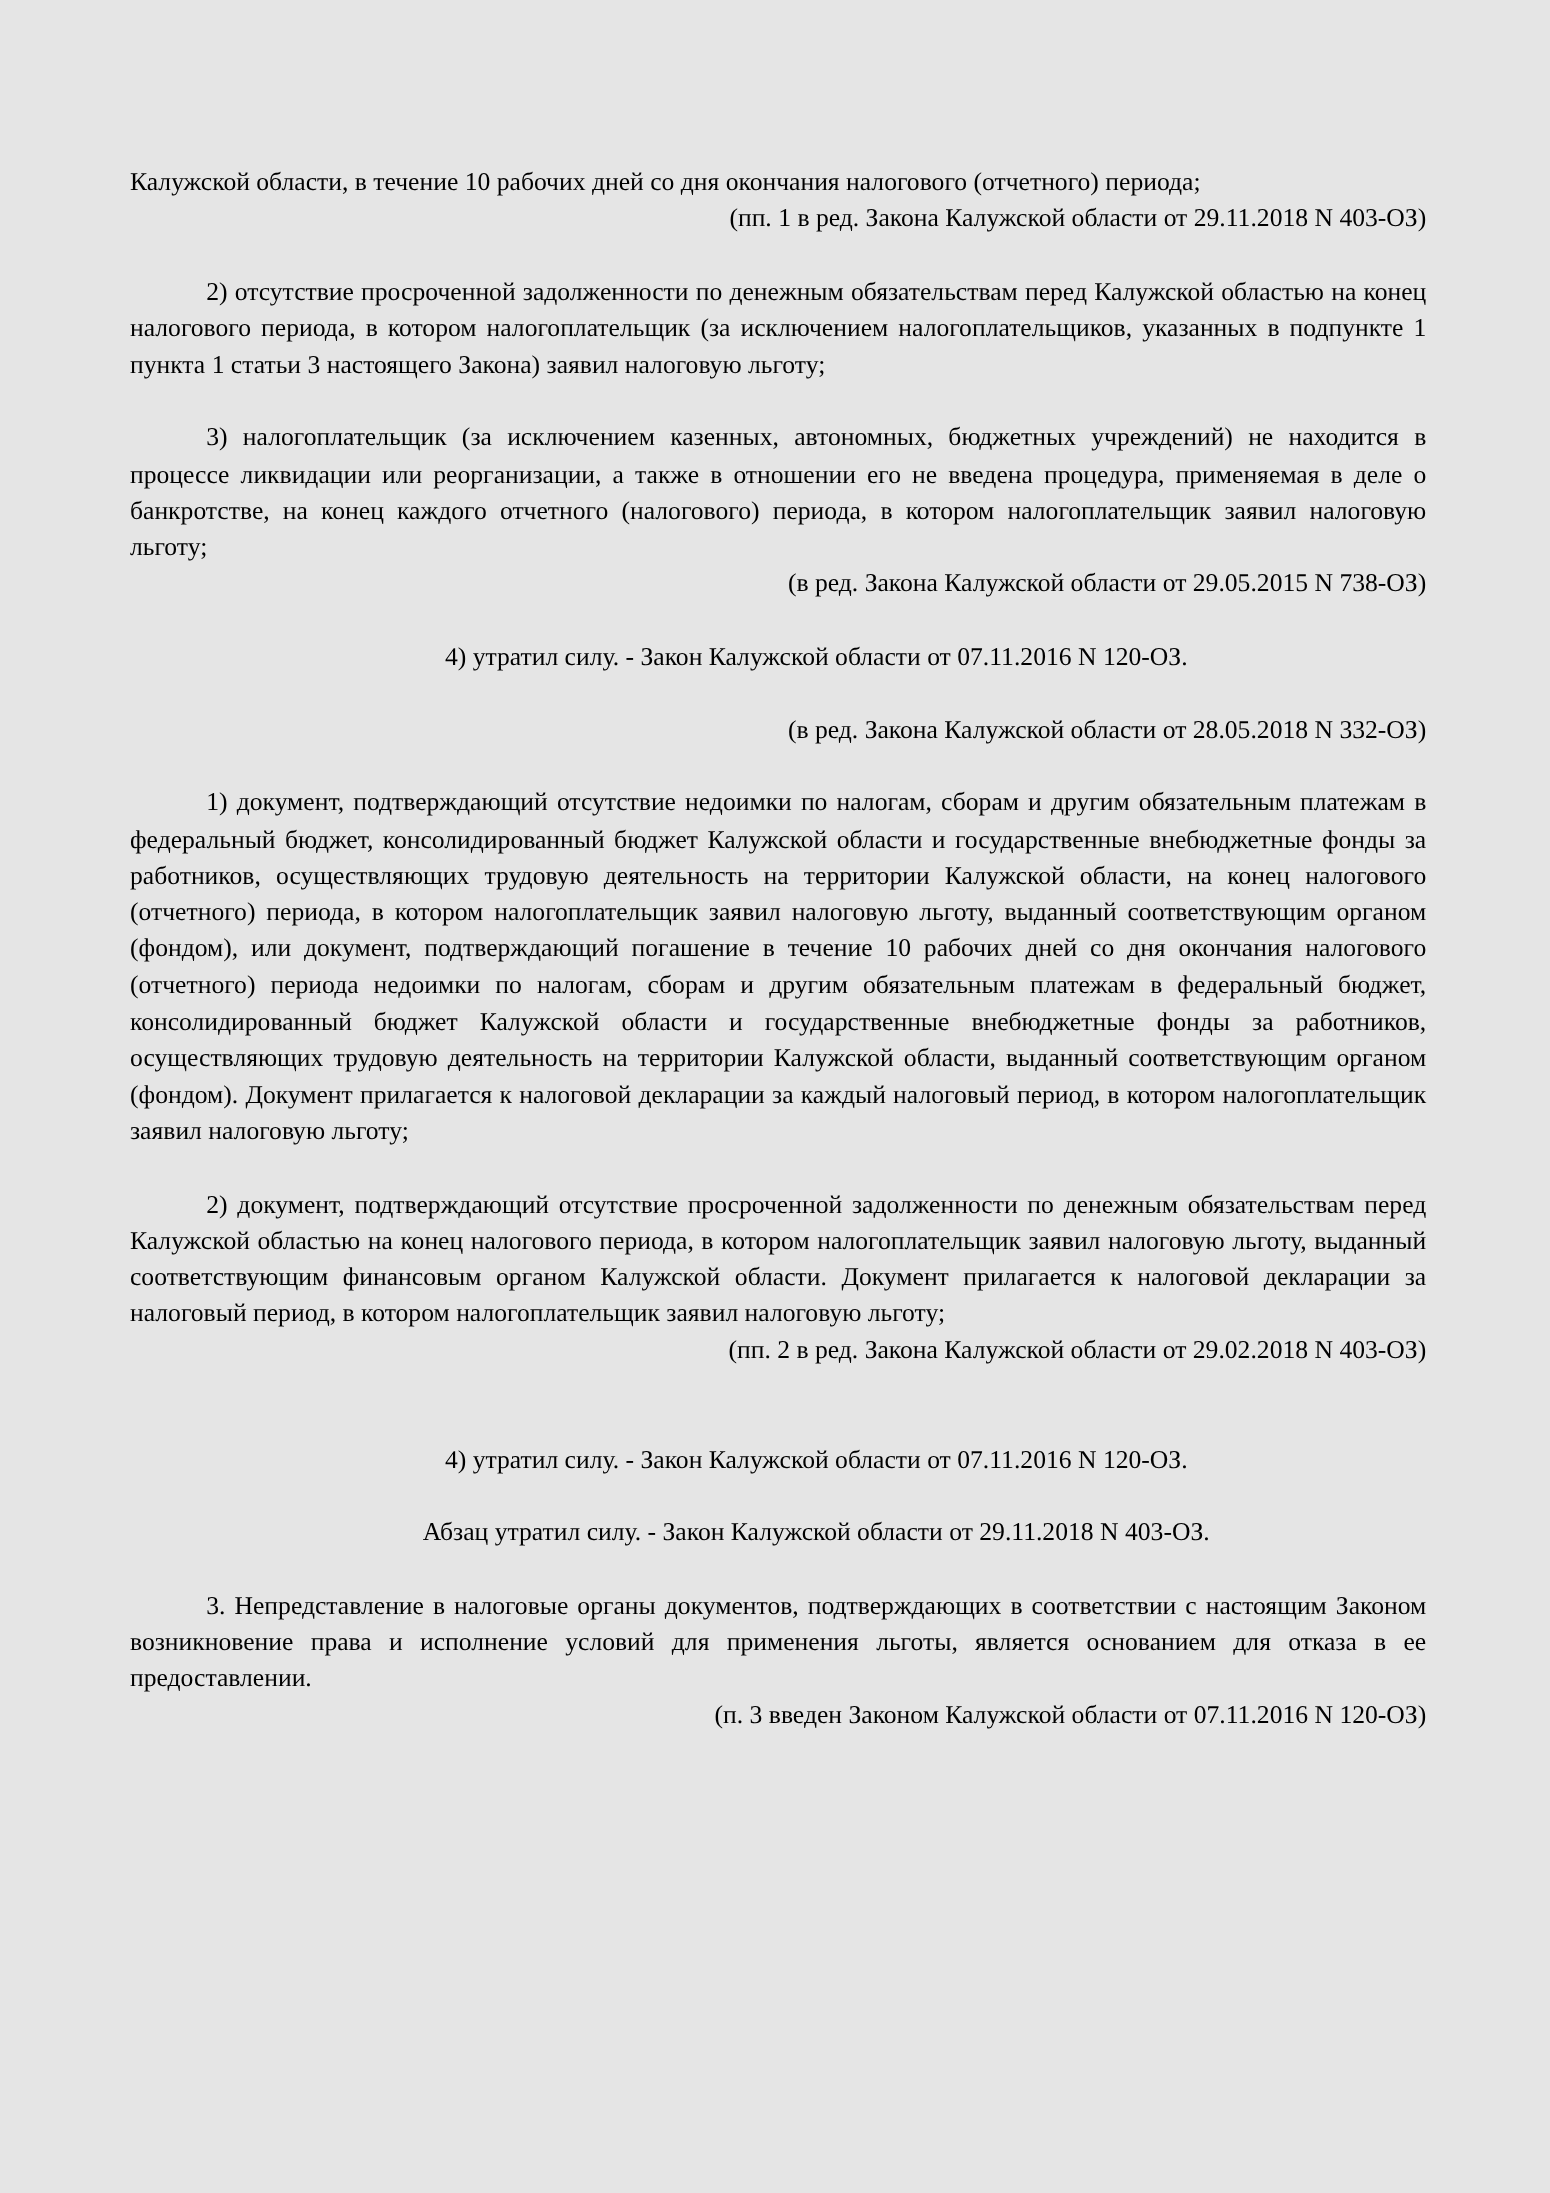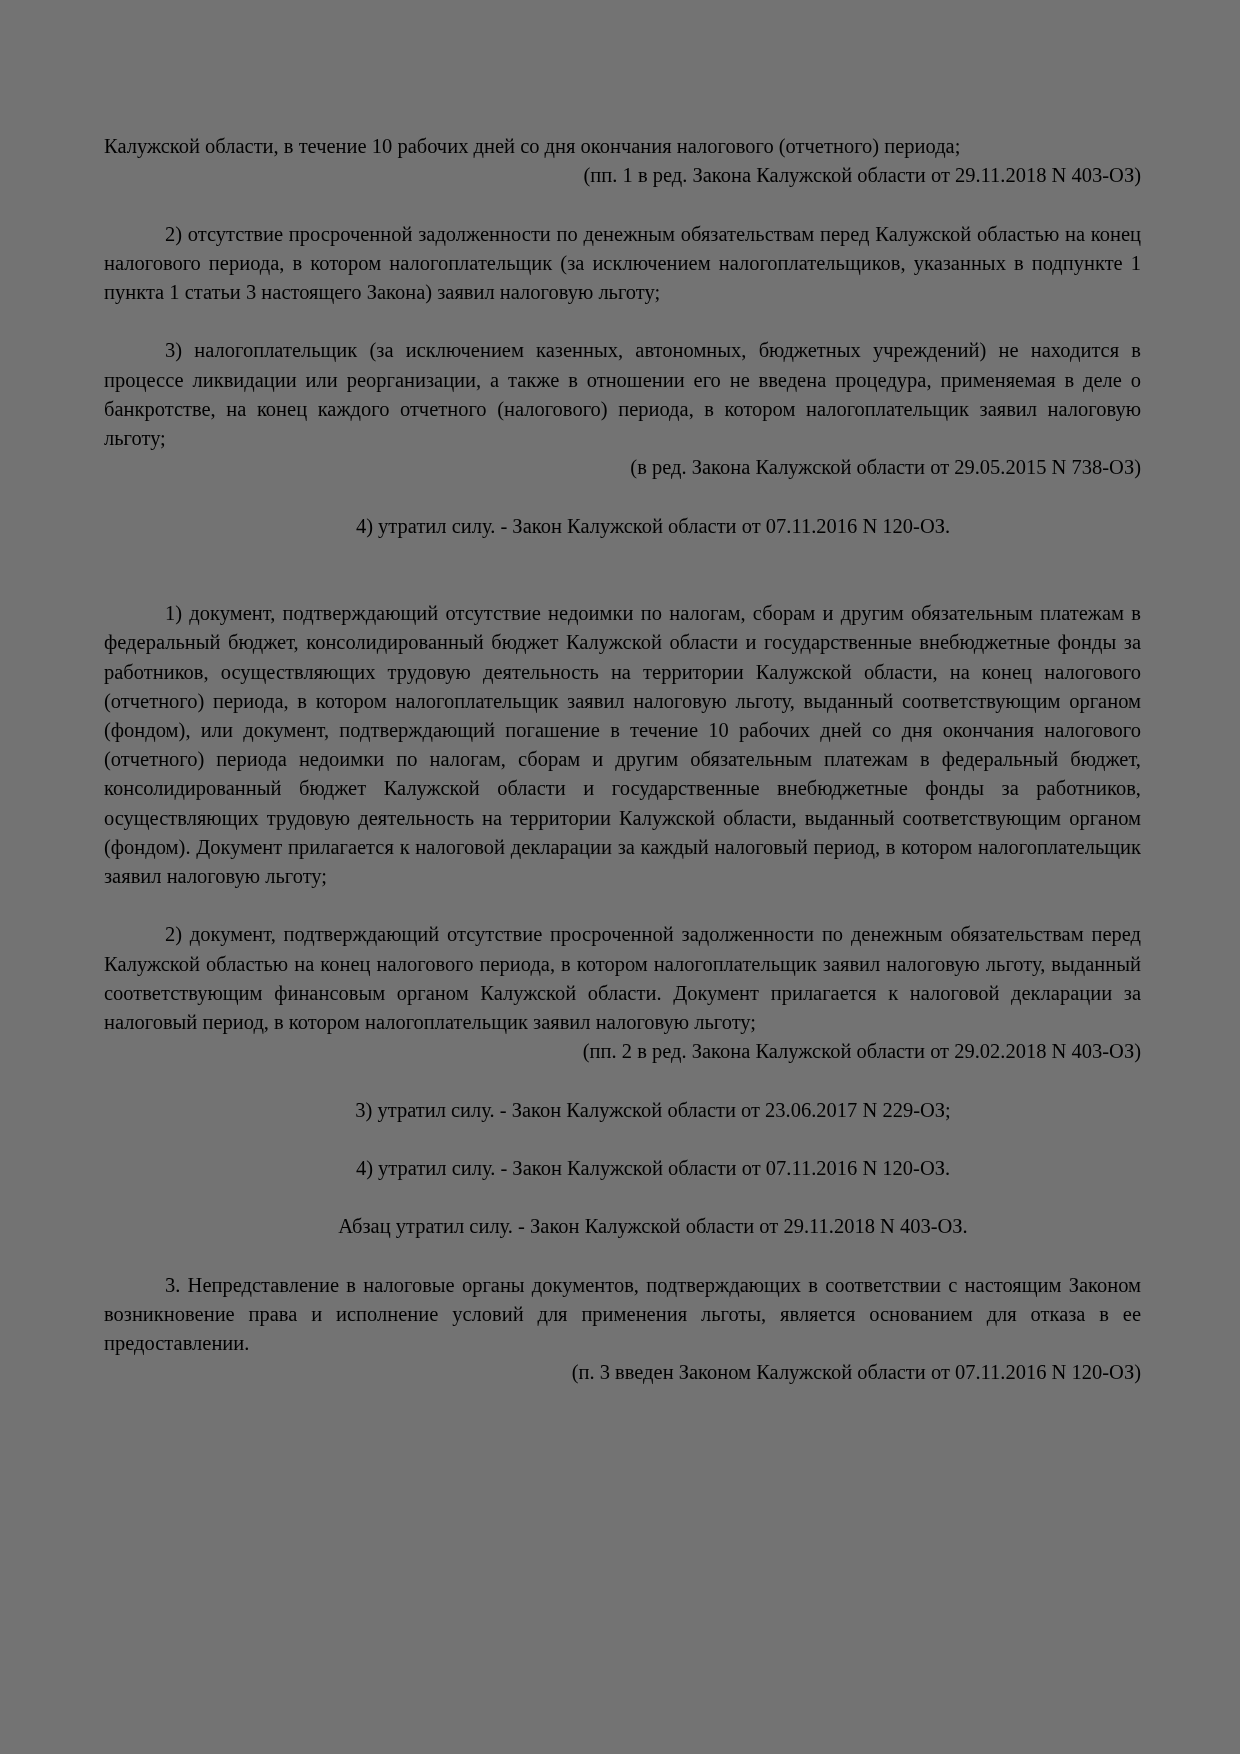--- a/index.html
+++ b/index.html
@@ -10,21 +10,21 @@
   }
   body {
     font-family: "Liberation Serif", "DejaVu Serif", serif;
     color: #000000;
   }
   .page {
     position: relative;
     width: 1240px;
     height: 1754px;
     margin: 0 auto;
-    background: #737373;
+    background: #e5e5e5;
     box-sizing: border-box;
     padding: 132px 99px 40px 104px;
     overflow: hidden;
   }
   .doc-body {
     font-size: 20.5px;
     line-height: 29.2px;
   }
   p {
     margin: 0;
@@ -80,33 +80,33 @@
 
     <p class="para">3) налогоплательщик (за исключением казенных, автономных, бюджетных учреждений) не находится в процессе ликвидации или реорганизации, а также в отношении его не введена процедура, применяемая в деле о банкротстве, на конец каждого отчетного (налогового) периода, в котором налогоплательщик заявил налоговую льготу;</p>
     <p class="line">(в ред. Закона Калужской области от 29.05.2015 N 738-ОЗ)</p>
 
     <div class="gap-block"></div>
 
     <p class="line-indent">4) утратил силу. - Закон Калужской области от 07.11.2016 N 120-ОЗ.</p>
 
     <div class="gap-block"></div>
 
+    <p class="line">(в ред. Закона Калужской области от 28.05.2018 N 332-ОЗ)</p>
 
     <div class="gap-block"></div>
 
     <p class="para">1) документ, подтверждающий отсутствие недоимки по налогам, сборам и другим обязательным платежам в федеральный бюджет, консолидированный бюджет Калужской области и государственные внебюджетные фонды за работников, осуществляющих трудовую деятельность на территории Калужской области, на конец налогового (отчетного) периода, в котором налогоплательщик заявил налоговую льготу, выданный соответствующим органом (фондом), или документ, подтверждающий погашение в течение 10 рабочих дней со дня окончания налогового (отчетного) периода недоимки по налогам, сборам и другим обязательным платежам в федеральный бюджет, консолидированный бюджет Калужской области и государственные внебюджетные фонды за работников, осуществляющих трудовую деятельность на территории Калужской области, выданный соответствующим органом (фондом). Документ прилагается к налоговой декларации за каждый налоговый период, в котором налогоплательщик заявил налоговую льготу;</p>
 
     <div class="gap-block"></div>
 
     <p class="para">2) документ, подтверждающий отсутствие просроченной задолженности по денежным обязательствам перед Калужской областью на конец налогового периода, в котором налогоплательщик заявил налоговую льготу, выданный соответствующим финансовым органом Калужской области. Документ прилагается к налоговой декларации за налоговый период, в котором налогоплательщик заявил налоговую льготу;</p>
     <p class="line">(пп. 2 в ред. Закона Калужской области от 29.02.2018 N 403-ОЗ)</p>
 
     <div class="gap-block"></div>
 
-    <p class="line-indent">3) утратил силу. - Закон Калужской области от 23.06.2017 N 229-ОЗ;</p>
 
     <div class="gap-block"></div>
 
     <p class="line-indent">4) утратил силу. - Закон Калужской области от 07.11.2016 N 120-ОЗ.</p>
 
     <div class="gap-block"></div>
 
     <p class="line-indent">Абзац утратил силу. - Закон Калужской области от 29.11.2018 N 403-ОЗ.</p>
 
     <div class="gap-block"></div>

